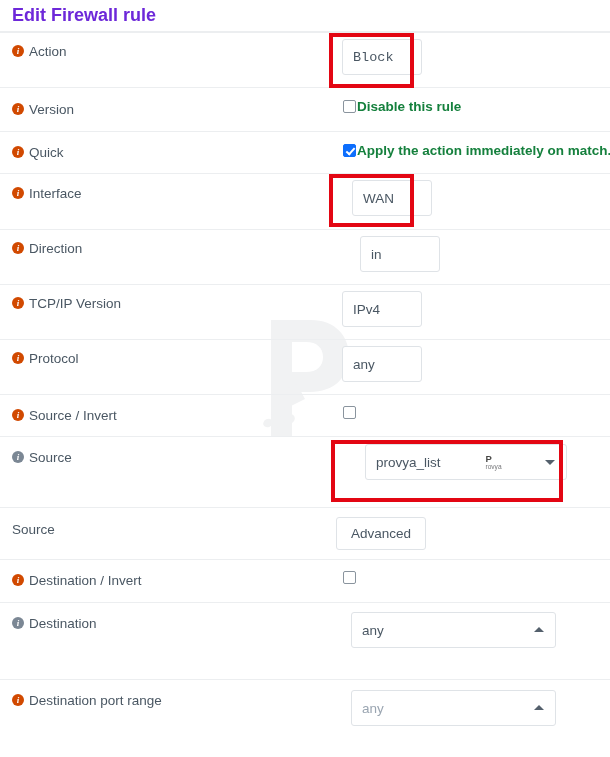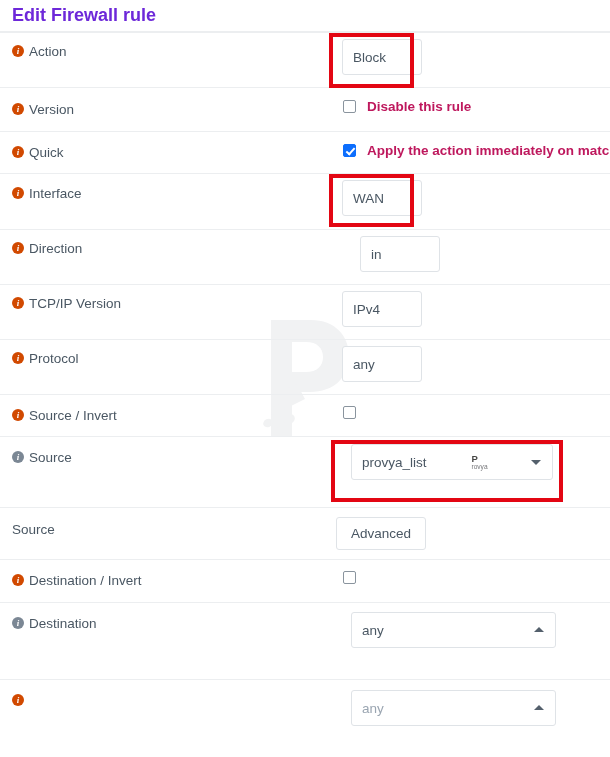--- a/index.html
+++ b/index.html
@@ -152,22 +152,22 @@
     left: 4px; top: 1px;
     width: 3px; height: 7px;
     border: solid #ffffff;
     border-width: 0 2px 2px 0;
     transform: rotate(42deg);
   }
   .cb-row { display: flex; align-items: center; }
   .cb-label {
     font-size: 13.5px;
     font-weight: bold;
-    color: #be185d;
-    margin-left: 11px;
+    color: #15803d;
+    margin-left: 1px;
     white-space: nowrap;
   }
 
   
   .btn {
     display: inline-flex;
     align-items: center;
     justify-content: center;
     height: 33px;
     padding: 0 14px;
@@ -223,21 +223,21 @@
   <div class="page-title">Edit Firewall rule</div>
   <div class="title-rule"></div>
 
   <div id="rows-host" style="position:absolute;left:0;top:32px;right:0;">
       <div class="form-row" style="min-height:55px;padding-top:11px;">
         <div class="col-label">
           <span class="info-icon">i</span>
           <span class="label-text">Action</span>
         </div>
         <div class="col-field" style="margin-top: -5px;">
-          <div class="field-box" style="width:80px;margin-left:6px;">
+          <div class="field-box" style="width:80px;margin-left:6px;font-family:Liberation Mono, monospace;">
             <span>Block</span>
           </div>
         </div>
       </div>
       <div class="form-row" style="min-height:44px;padding-top:14px;">
         <div class="col-label">
           <span class="info-icon">i</span>
           <span class="label-text">Version</span>
         </div>
         <div class="col-field" style="margin-top: -3px;">
@@ -258,21 +258,21 @@
             <span class="cb-label">Apply the action immediately on match.</span>
           </div>
         </div>
       </div>
       <div class="form-row" style="min-height:56px;padding-top:12px;">
         <div class="col-label">
           <span class="info-icon">i</span>
           <span class="label-text">Interface</span>
         </div>
         <div class="col-field" style="margin-top: -6px;">
-          <div class="field-box" style="width:80px;margin-left:6px;">
+          <div class="field-box" style="width:80px;margin-left:16px;">
             <span>WAN</span>
           </div>
         </div>
       </div>
       <div class="form-row" style="min-height:55px;padding-top:11px;">
         <div class="col-label">
           <span class="info-icon">i</span>
           <span class="label-text">Direction</span>
         </div>
         <div class="col-field" style="margin-top: -5px;">
@@ -312,21 +312,21 @@
           <div class="cb-row" style="margin-left:7px;">
             <span class="cb"></span>
           </div>
         </div>
       </div>
       <div class="form-row" style="min-height:71px;padding-top:13px;">
         <div class="col-label">
           <span class="info-icon gray">i</span>
           <span class="label-text">Source</span>
         </div>
-        <div class="col-field" style="margin-top: -6px;">
+        <div class="col-field" style="margin-top: -6px; padding-left: 14px;">
           <div class="field-box" style="width:202px;margin-left:15px;">
             <span>provya_list</span>
             <svg class="mini-mark" viewBox="0 0 60 30" xmlns="http://www.w3.org/2000/svg">
               <text x="2" y="13" font-family="Liberation Sans, sans-serif" font-size="13" font-weight="bold" fill="#1d1d1b">P</text>
               <text x="2" y="23" font-family="Liberation Sans, sans-serif" font-size="9" fill="#55565a">rovya</text>
             </svg>
             <span class="sel-caret caret-down"></span>
           </div>
         </div>
       </div>
@@ -355,20 +355,21 @@
         <div class="col-field" style="margin-top: -4px;">
           <div class="field-box" style="width:205px;margin-left:15px;">
             <span>any</span>
             <span class="sel-caret caret-up"></span>
           </div>
         </div>
       </div>
       <div class="form-row" style="min-height:60px;padding-top:13px;">
         <div class="col-label">
           <span class="info-icon">i</span>
+          <span class="label-text">Destination port range</span>
         </div>
         <div class="col-field" style="margin-top: -3px;">
           <div style="margin-left:15px;">
             <div class="field-box muted" style="width:205px;">
               <span>any</span>
               <span class="sel-caret caret-up"></span>
             </div>
           </div>
         </div>
       </div>

